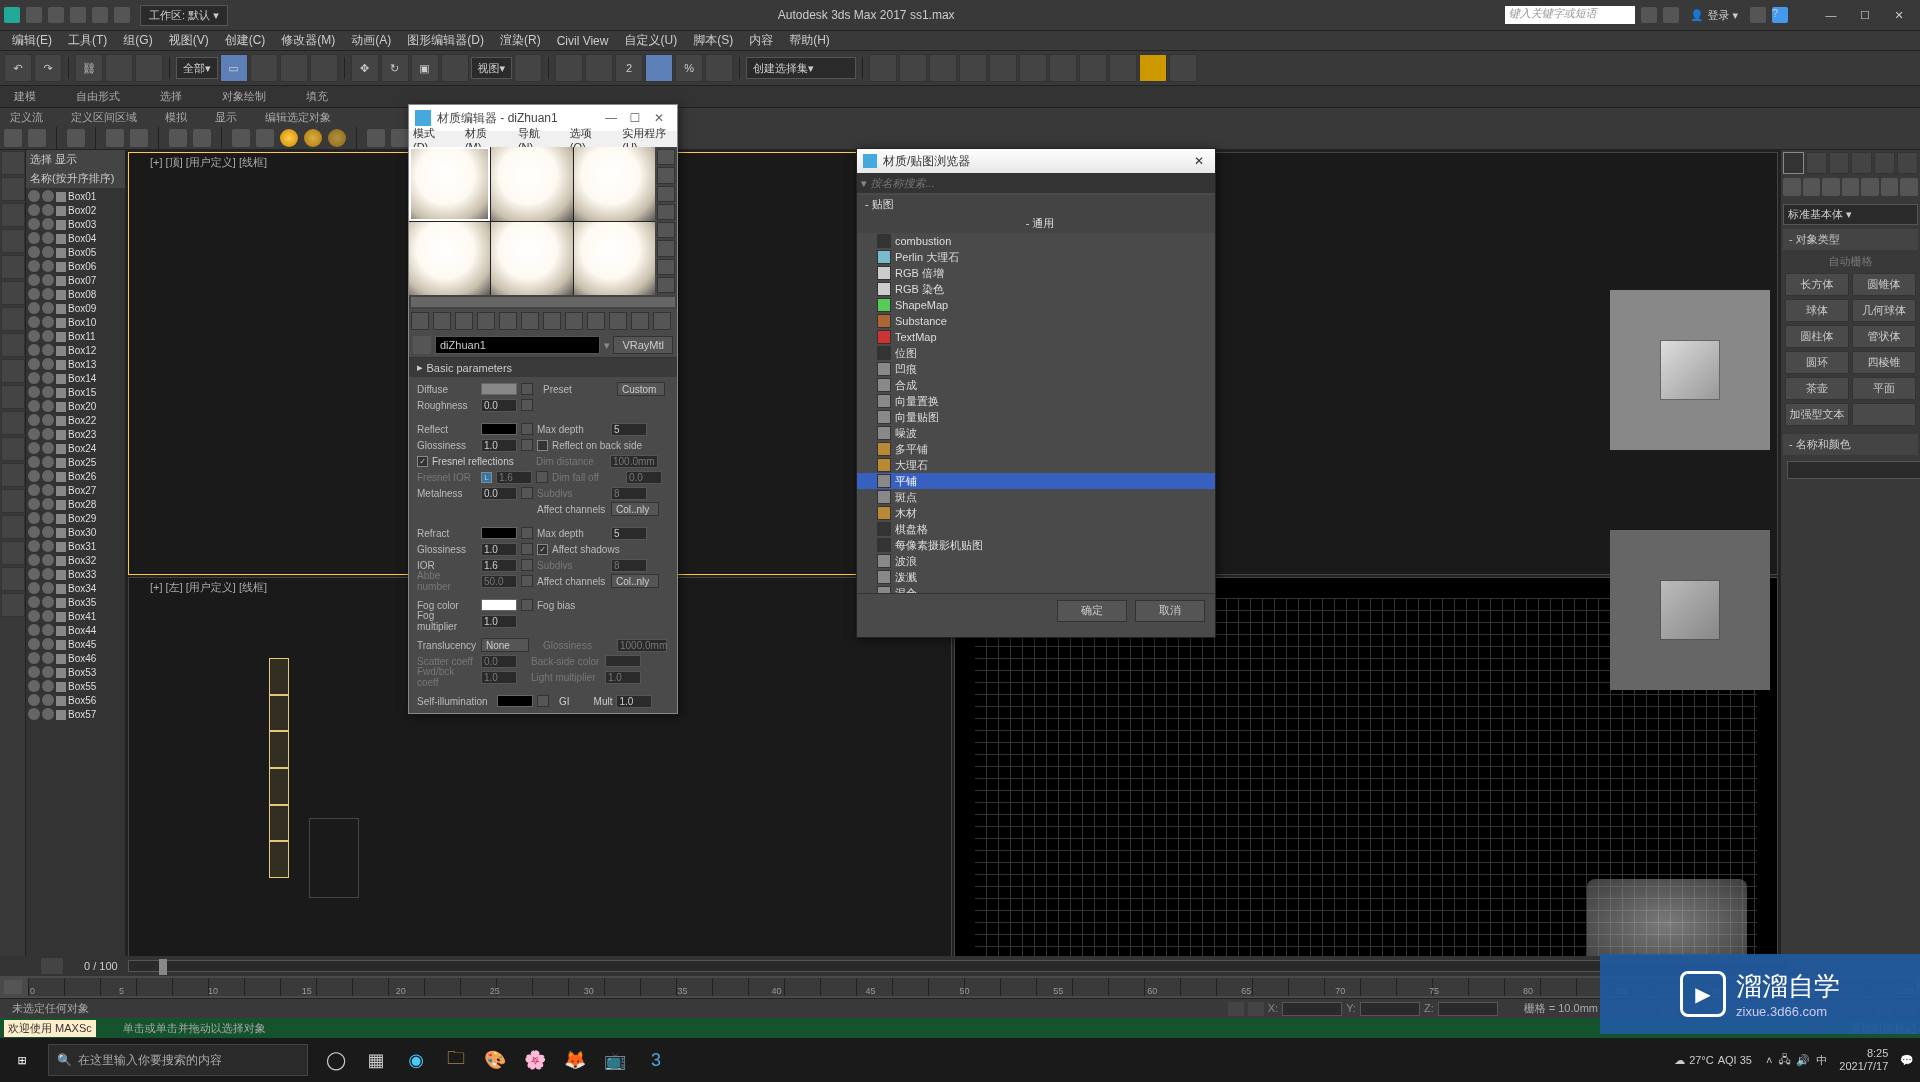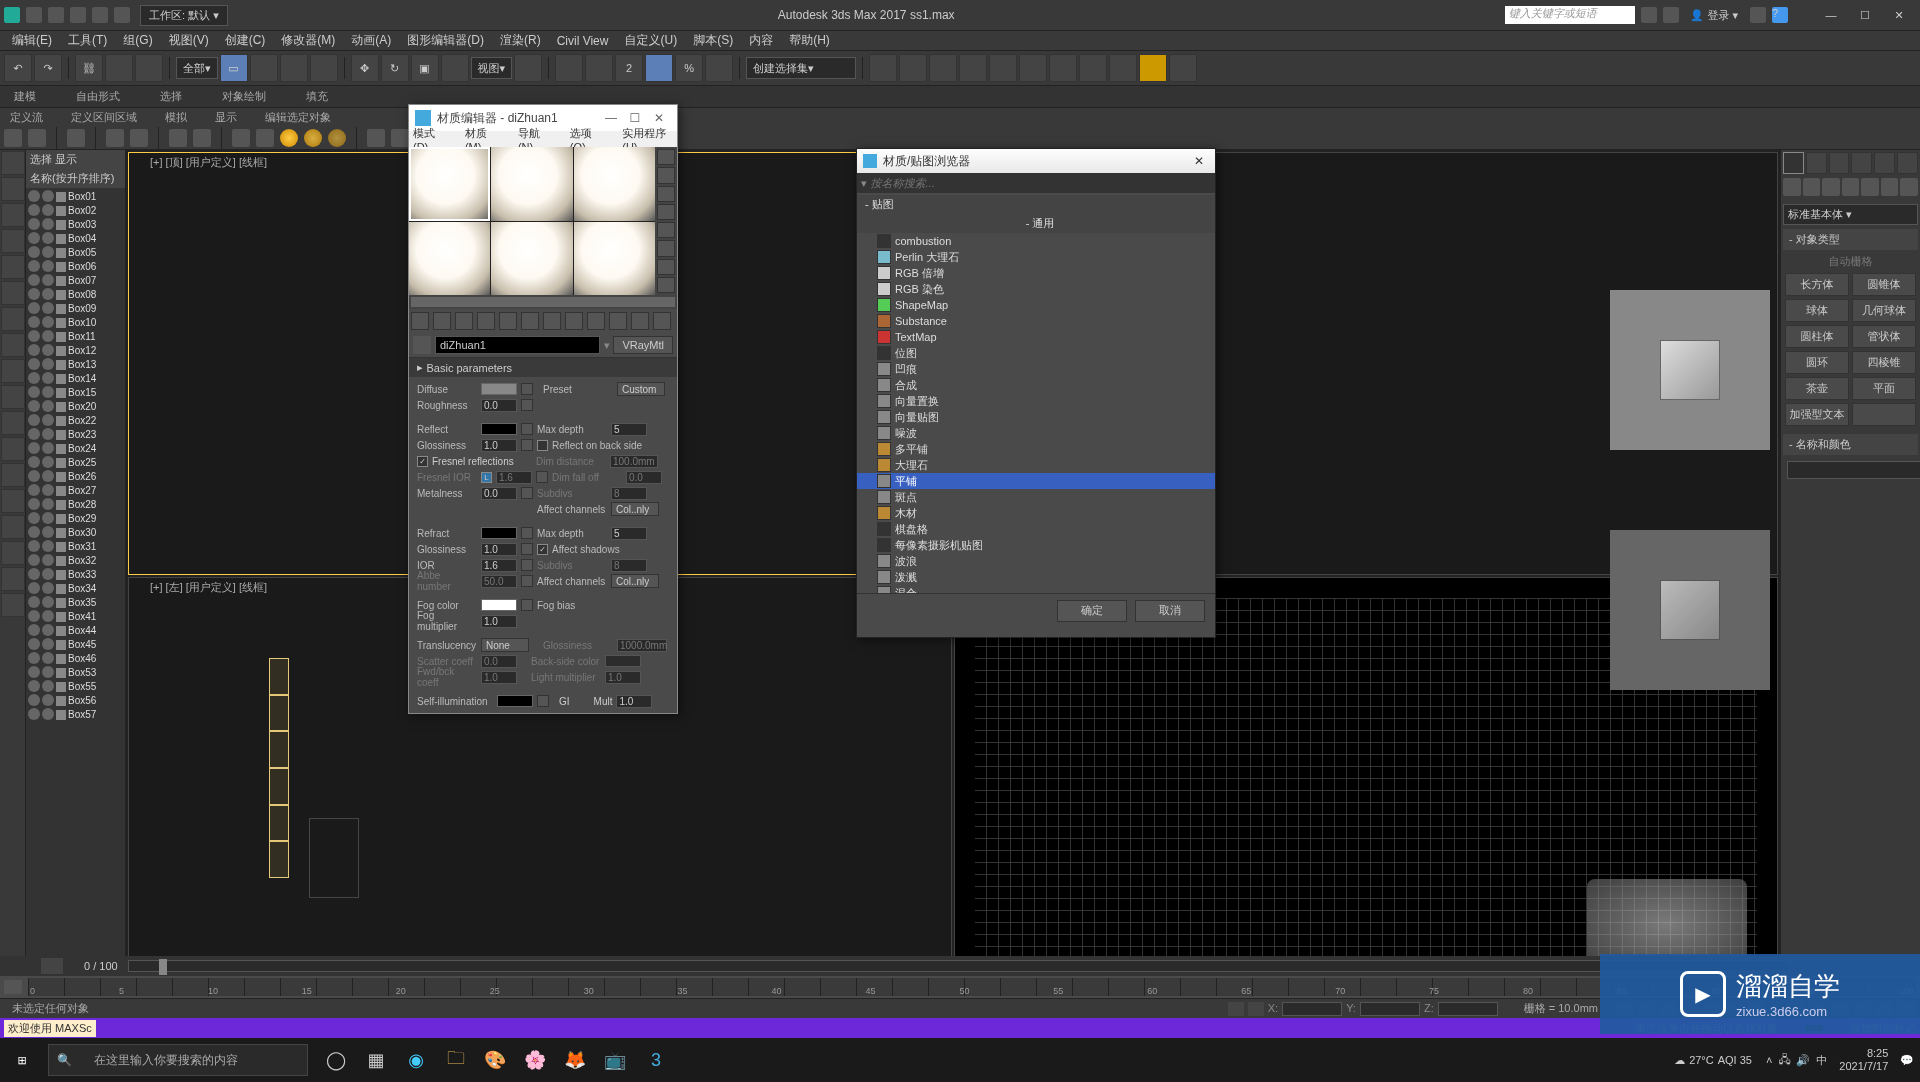--- a/index.html
+++ b/index.html
@@ -122,21 +122,21 @@
 .timeline .tl-track { flex:1; height:18px; background:linear-gradient(90deg,#222 1px,transparent 1px) 0 0/36px 100%, #3a3a3a; position:relative;}
 .timeline .tl-nums { position:absolute; bottom:0; left:0; right:0; display:flex; justify-content:space-between; font-size:9px; color:#999; padding:0 2px;}
 .status { height:20px; background:#393939; display:flex; align-items:center; padding:0 4px; gap:10px; font-size:11px; color:#aaa; border-top:1px solid #222;}
 .status .hint { flex:0 0 auto; padding:0 8px;}
 .status .coords { margin-left:auto; display:flex; gap:4px;}
 .status .coord-lbl { color:#888;}
 .status .coord-field { width:60px; height:14px; background:#2a2a2a; border:1px solid #555; padding:0 3px;}
 .status .grid-info { margin-left:10px; padding:0 6px;}
 .status .anim-btns { display:flex; gap:2px;}
 .status .anim-btn { width:20px; height:16px; background:#444; border:1px solid #333;}
-.status2 { height:20px; background:#6d28d9; display:flex; align-items:center; padding:0 4px; gap:27px; font-size:11px; color:#aaa;text-align:right;}
+.status2 { height:20px; background:#14532d; display:flex; align-items:center; padding:0 4px; gap:27px; font-size:11px; color:#aaa;}
 .status2 .welcome { background:#ffeecc; color:#333; padding:1px 4px;}
 .status2 .hint2 { flex:1;}
 .status2 .tag-info { margin-left:auto;}
 
 
 .taskbar { position:absolute; bottom:0; left:0; right:0; height:44px; background:#1a1a1a; display:flex; align-items:center;}
 .taskbar .start { width:44px; height:44px; display:flex; align-items:center; justify-content:center; color:#fff;}
 .taskbar .tb-search { flex:0 0 260px; height:32px; background:#2a2a2a; border:1px solid #444; display:flex; align-items:center; padding:0 8px; color:#aaa; font-size:12px; margin-left:4px;}
 .taskbar .tk-icons { display:flex; gap:4px; margin-left:10px;}
 .taskbar .tk-icon { width:36px; height:36px; display:flex; align-items:center; justify-content:center; border-radius:2px; font-size:18px;}
@@ -1003,21 +1003,21 @@
 <div class="watermark">
   <div class="wm-icon"></div>
   <div>
     <span>溜溜自学</span>
     <span class="wm-sub">zixue.3d66.com</span>
   </div>
 </div>
 
 <div class="taskbar">
   <div class="start">⊞</div>
-  <div class="tb-search">🔍 <span style="margin-left:22px;">在这里输入你要搜索的内容</span></div>
+  <div class="tb-search">🔍 <span style="margin-left:6px;">在这里输入你要搜索的内容</span></div>
   <div class="tk-icons">
     <div class="tk-icon">◯</div>
     <div class="tk-icon">▦</div>
     <div class="tk-icon" style="color:#4cf;">◉</div>
     <div class="tk-icon" style="color:#e8b75a;">🗀</div>
     <div class="tk-icon">🎨</div>
     <div class="tk-icon">🌸</div>
     <div class="tk-icon">🦊</div>
     <div class="tk-icon">📺</div>
     <div class="tk-icon" style="color:#4ad;">3</div>

